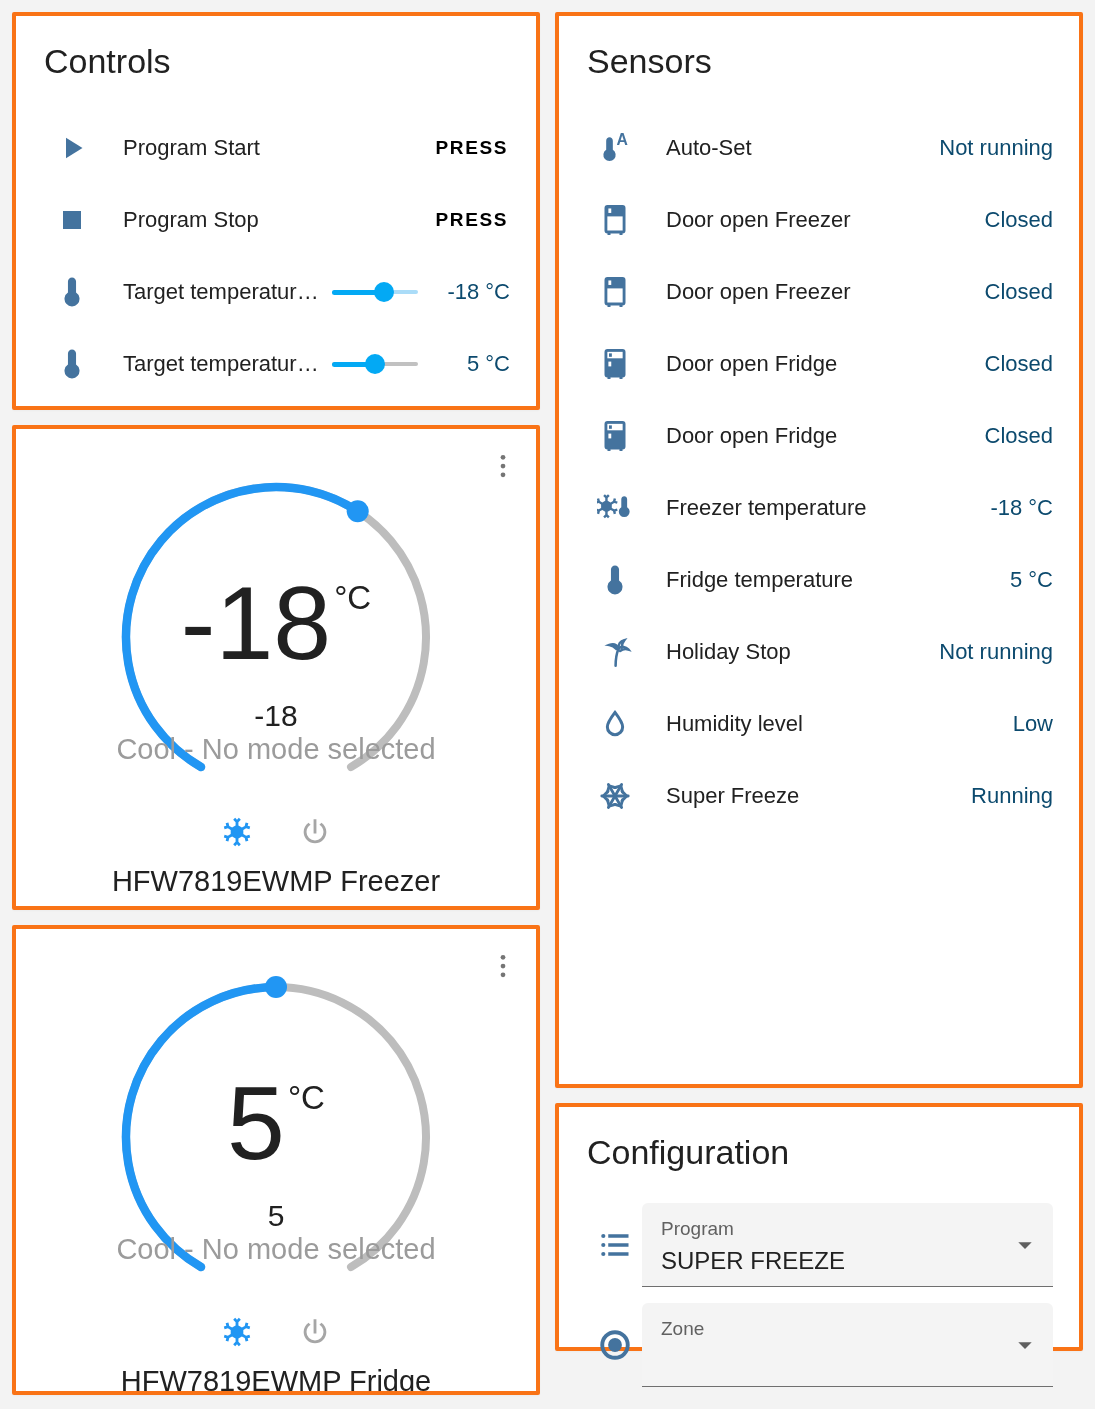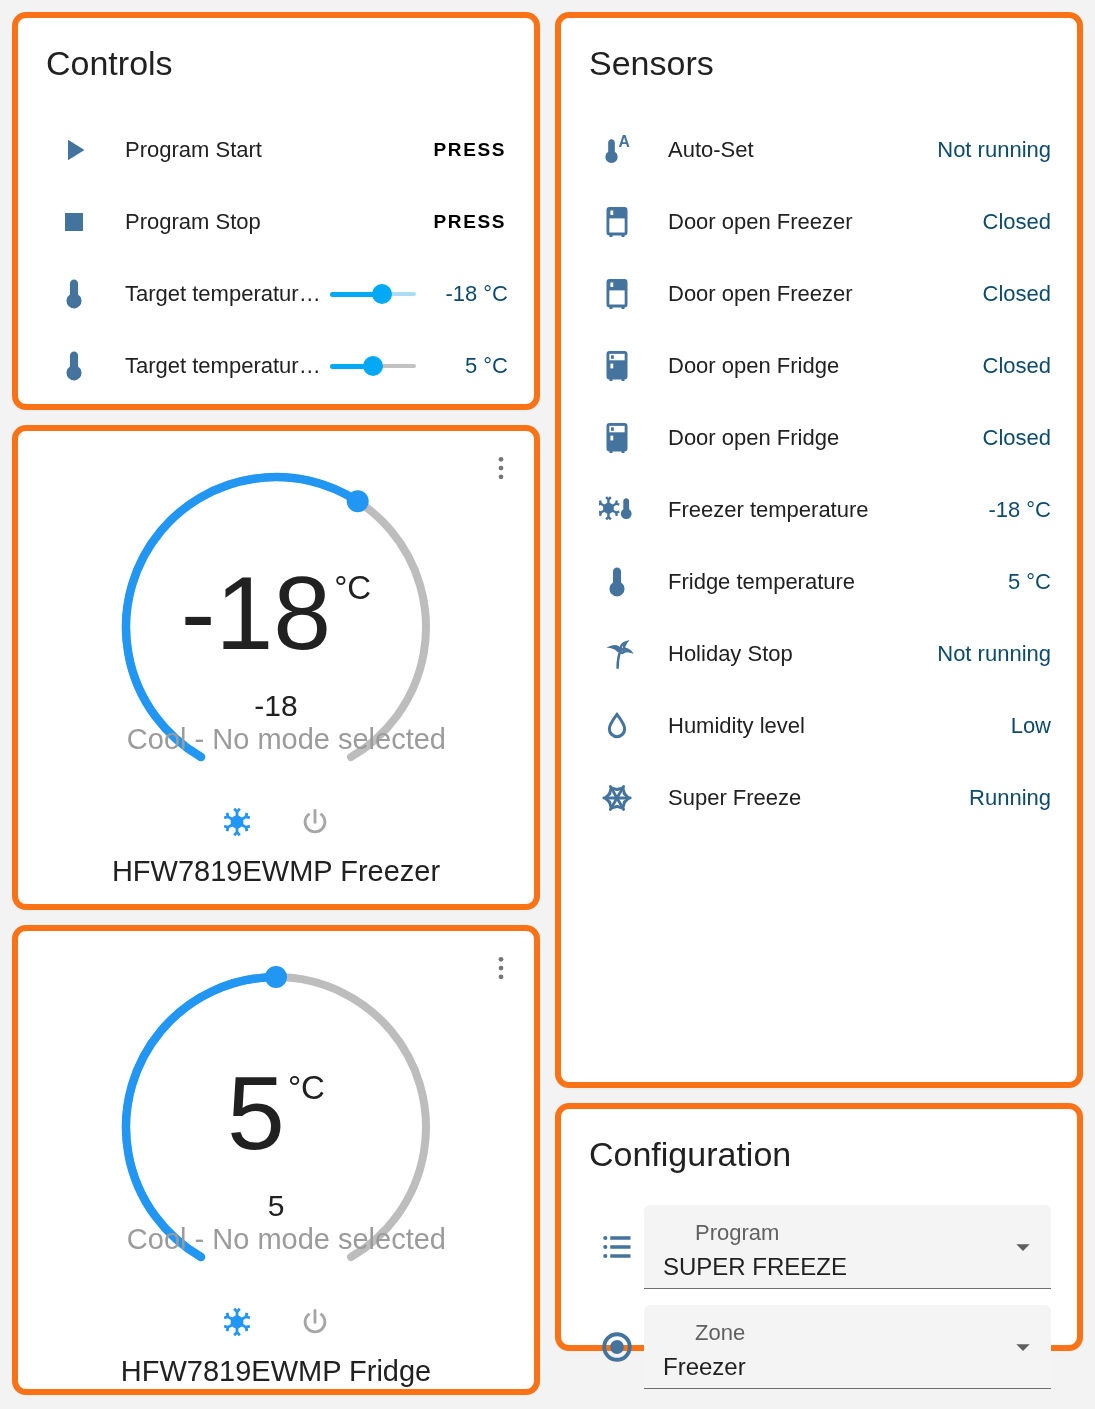--- a/index.html
+++ b/index.html
@@ -6,21 +6,21 @@
   html,body { margin:0; padding:0; background:#f3f3f3; }
   body {
     width:1095px; height:1409px;
     font-family:"Liberation Sans","DejaVu Sans",sans-serif;
     color:#212121;
   }
   .page { display:grid; grid-template-columns:528px 528px; gap:15px; padding:12px; width:1095px; }
   .col { display:flex; flex-direction:column; gap:15px; }
 
   .card {
-    background:#fff; border:6px solid #f97316; border-radius:14px;
+    background:#fff; border:4px solid #f97316; border-radius:2px;
     padding:24px 26px 20px 28px; position:relative;
     box-shadow:0 1px 2px rgba(0,0,0,.03);
   }
   .card-title { font-size:34px; font-weight:400; line-height:42px; margin:0 0 30px 0; color:#212121; }
 
   
   .rows { }
   .e-row { display:flex; align-items:center; height:72px; padding-right:0; }
   .row-icon { width:40px; height:40px; flex:0 0 40px; margin-left:8px; display:flex; align-items:center; justify-content:center; color:#44739e; }
   .row-icon svg { width:36px; height:36px; display:block; }
@@ -34,55 +34,55 @@
     cursor:pointer; padding:4px 2px;
   }
 
   .slider { position:relative; width:86px; height:20px; margin-right:14px; cursor:pointer; }
   .track-rest { position:absolute; left:0; right:0; top:8px; height:4px; border-radius:2px; background:#c1c1c1; }
   .track-fill { position:absolute; left:0; top:7.5px; height:5px; border-radius:3px; background:#03a9f4; }
   .knob-dot { position:absolute; top:0; width:20px; height:20px; border-radius:50%; background:#03a9f4; }
   .slider-value { min-width:78px; font-size:22px; text-align:right; }
 
   
-  .thermo-card { padding:0; height:485px; overflow:hidden; }
+  .thermo-card { padding:12px; height:485px; overflow:hidden; }
   .thermo-card.short { height:470px; }
   .kebab {
     position:absolute; top:18px; right:14px; border:none; background:none; cursor:pointer;
     color:#757575; padding:4px;
   }
   .kebab svg { width:30px; height:30px; display:block; }
   .dial-wrap { width:340px; height:340px; margin:26px auto 0; position:relative; }
   .dial { display:block; }
   .big-temp { position:absolute; top:104px; left:0; right:0; display:flex; justify-content:center; align-items:flex-start; pointer-events:none; }
   .big-num { font-size:104px; line-height:1; font-weight:400; color:#212121; }
   .unit { font-size:33px; color:#212121; margin-top:8px; margin-left:3px; }
   .sub-temp { position:absolute; top:232px; left:0; right:0; text-align:center; font-size:30px; color:#212121; pointer-events:none; }
-  .mode-line { position:absolute; top:266px; left:0; right:0; text-align:right; font-size:29px; color:#9b9b9b; pointer-events:none; }
+  .mode-line { position:absolute; top:266px; left:0; right:0; text-align:center; font-size:29px; color:#9b9b9b; pointer-events:none; }
   .modes { display:flex; justify-content:center; align-items:center; gap:44px; margin-top:8px; }
   .mode-btn { cursor:pointer; display:flex; }
   .mode-btn svg { width:34px; height:34px; }
   .mode-cool { color:#2196f3; }
   .mode-off { color:#a6a6a6; }
   .thermo-name { text-align:center; font-size:29px; color:#212121; margin-top:16px; }
 
   
   .controls-card { height:398px; }
   .sensors-card { height:1076px; }
   .config-card { height:248px; }
 
   
   .cfg-row { display:flex; align-items:center; margin-bottom:16px; }
   .cfg-row .row-icon { margin-left:8px; }
   .select-field {
     position:relative; flex:1 1 auto; margin-left:7px; height:84px;
     background:#f4f4f4; border-radius:6px 6px 0 0; border-bottom:1px solid #6f6f6f;
     padding:15px 52px 0 19px; cursor:pointer;
   }
-  .fld-label { font-size:22px; color:#616161;margin-left:32px; }
+  .fld-label { font-size:19px; color:#616161; }
   .fld-value { font-size:24px; color:#212121; margin-top:7px; }
   .caret { position:absolute; right:12px; top:26px; color:#5f5f5f; }
   .caret svg { width:32px; height:32px; }
 </style>
 </head>
 <body>
 
 <div class="page">
 
   <div class="col">
@@ -390,21 +390,20 @@
 
       <div class="cfg-row">
         <span class="row-icon">
             <svg viewBox="0 0 24 24" fill="currentColor">
               <circle cx="12" cy="12" r="8.5" fill="none" stroke="currentColor" stroke-width="2.6"></circle>
               <circle cx="12" cy="12" r="4.6"></circle>
             </svg>
           </span>
         <div class="select-field">
           <div class="fld-label">Zone</div>
-          <div class="fld-value">Freezer</div>
           <span class="caret"><svg viewBox="0 0 24 24" fill="currentColor">
                 <path d="M7 10l5 5 5-5z"></path>
               </svg></span>
         </div>
       </div>
     </section>
 
   </div>
 </div>
 

